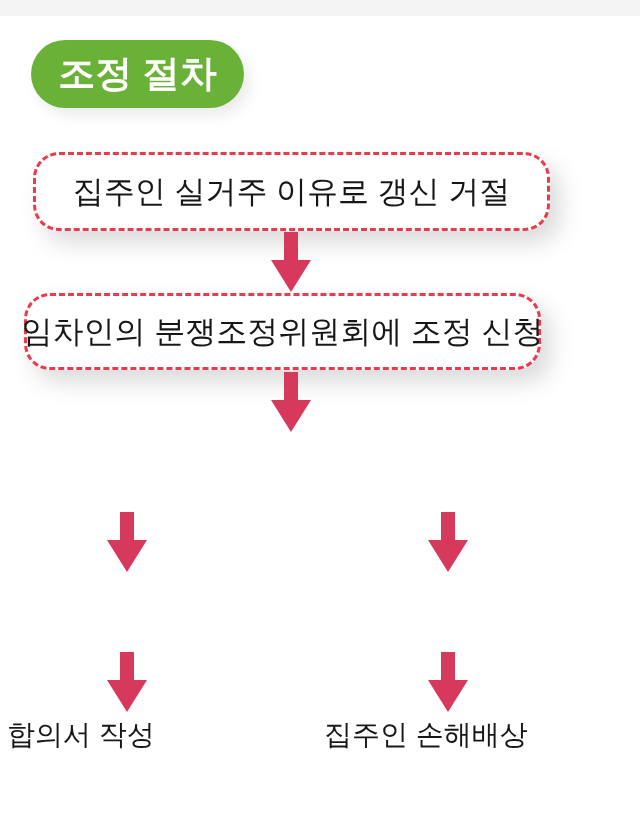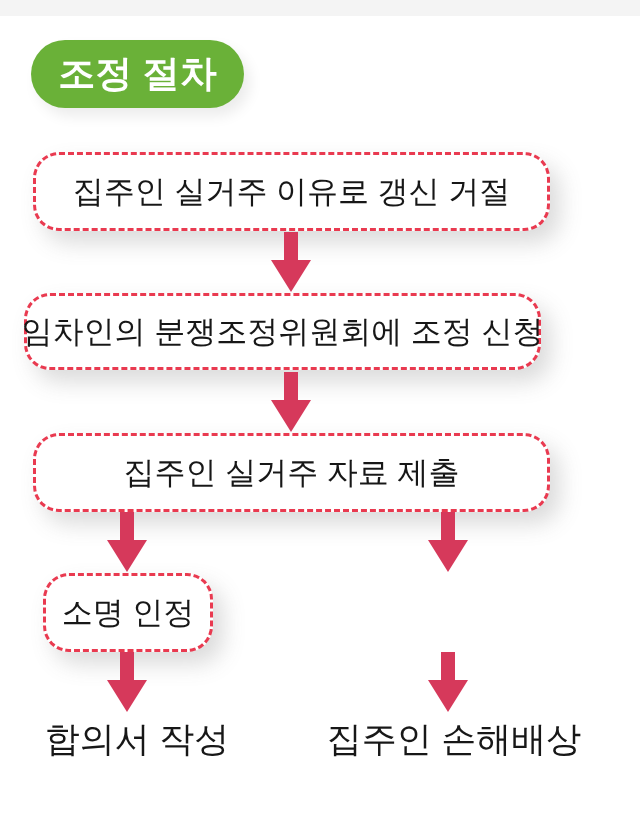--- a/index.html
+++ b/index.html
@@ -38,22 +38,22 @@
   .box-left {left:43px;  top:557px; width:170px; height:79px;}
   .box-right{left:347px; top:557px; width:204px; height:79px;}
   .arrow{position:absolute; width:44px; height:60px;}
   .arrow-1 {left:269px; top:216px;}
   .arrow-2 {left:269px; top:356px;}
   .arrow-bl{left:105px; top:496px;}
   .arrow-br{left:426px; top:496px;}
   .arrow-l2{left:105px; top:636px;}
   .arrow-r2{left:426px; top:636px;}
   .result-text{
-    position:absolute; width:260px; text-align:center;
-    font-size:35px; color:var(--text,#171717); white-space:nowrap;
+    position:absolute; width:260px; 
+    font-size:28px; color:var(--text,#171717); white-space:nowrap;
   }
   .result-left   {left:7px;   top:700px;}
   .result-right-1{left:324px; top:700px;}
   .result-right-2{left:324px; top:753px;}
 </style>
 </head>
 <body>
 
 <div class="canvas">
 
@@ -76,41 +76,35 @@
     <span>임차인의 분쟁조정위원회에 조정 신청</span>
   </div>
 
   <svg class="arrow arrow-2" viewBox="0 0 44 60">
     <g fill="#d6395b">
       <rect x="15" y="0" width="14" height="34"></rect>
       <polygon points="2,28 42,28 22,60"></polygon>
     </g>
   </svg>
 
-  <div class="flow-box box-step3">
-    <span>집주인 실거주 자료 제출</span>
-  </div>
 
   <svg class="arrow arrow-bl" viewBox="0 0 44 60">
     <g fill="#d6395b">
       <rect x="15" y="0" width="14" height="34"></rect>
       <polygon points="2,28 42,28 22,60"></polygon>
     </g>
   </svg>
 
   <svg class="arrow arrow-br" viewBox="0 0 44 60">
     <g fill="#d6395b">
       <rect x="15" y="0" width="14" height="34"></rect>
       <polygon points="2,28 42,28 22,60"></polygon>
     </g>
   </svg>
 
-  <div class="flow-box box-left">
-    <span>소명 인정</span>
-  </div>
 
 
   <svg class="arrow arrow-l2" viewBox="0 0 44 60">
     <g fill="#d6395b">
       <rect x="15" y="0" width="14" height="34"></rect>
       <polygon points="2,28 42,28 22,60"></polygon>
     </g>
   </svg>
 
   <svg class="arrow arrow-r2" viewBox="0 0 44 60">

